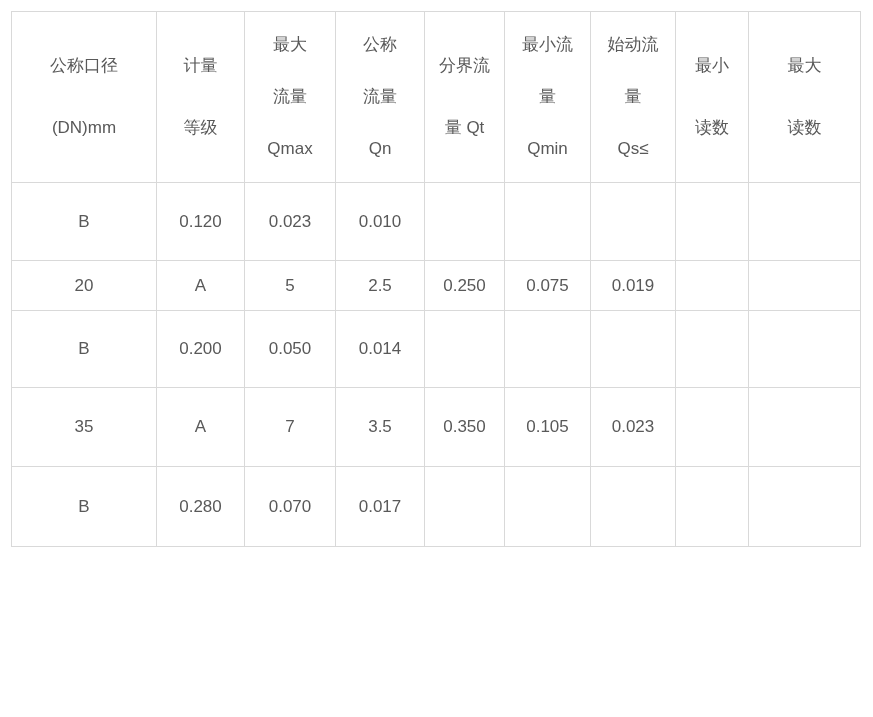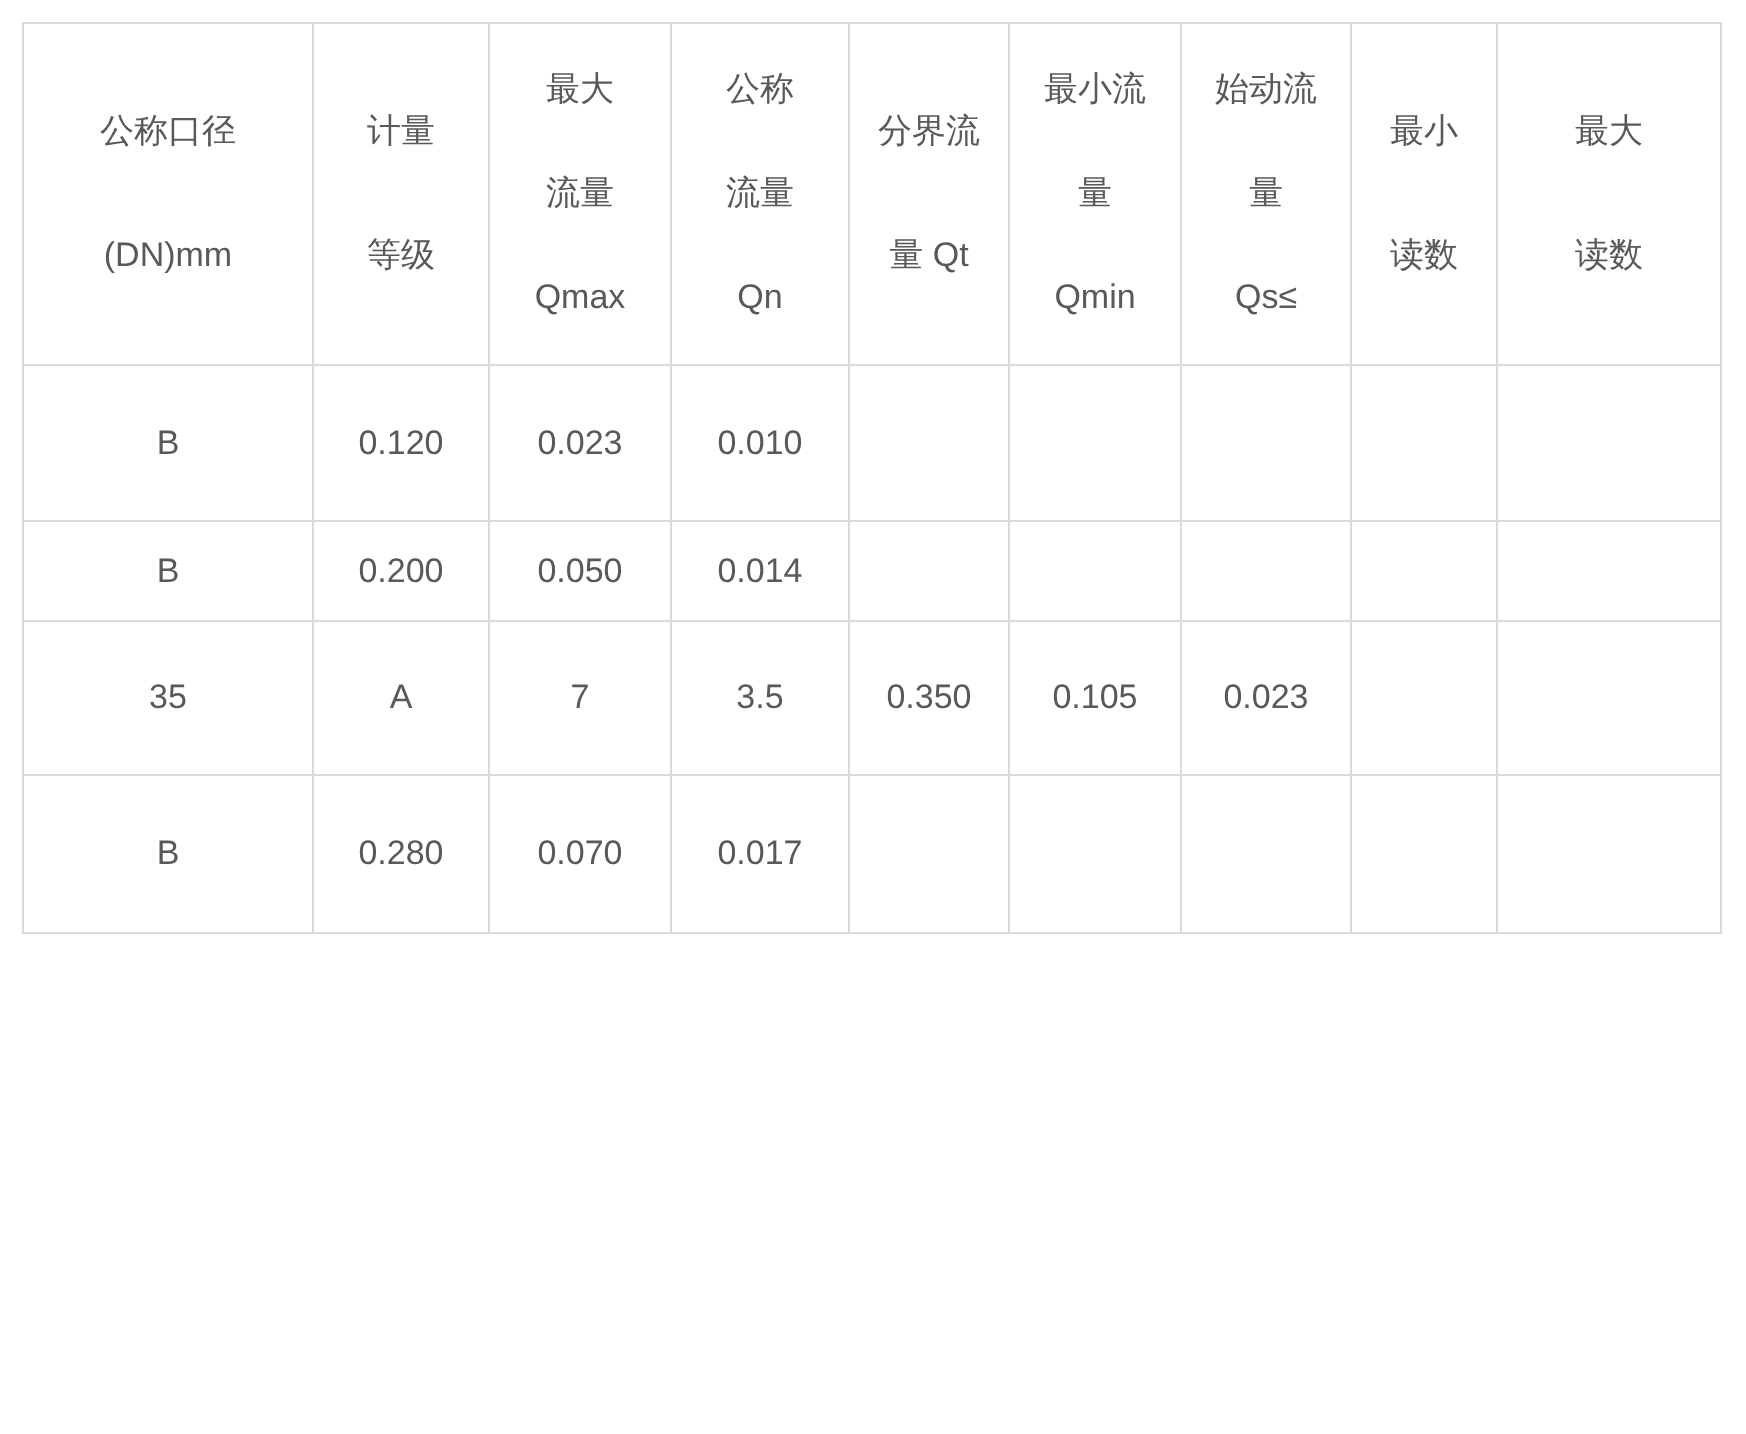--- a/index.html
+++ b/index.html
@@ -120,20 +120,31 @@
           <td>0.120</td>
           <td>0.023</td>
           <td>0.010</td>
           <td></td>
           <td></td>
           <td></td>
           <td></td>
           <td></td>
         </tr>
         <tr>
+          <td>20</td>
+          <td>A</td>
+          <td>5</td>
+          <td>2.5</td>
+          <td>0.250</td>
+          <td>0.075</td>
+          <td>0.019</td>
+          <td></td>
+          <td></td>
+        </tr>
+        <tr>
           <td>B</td>
           <td>0.200</td>
           <td>0.050</td>
           <td>0.014</td>
           <td></td>
           <td></td>
           <td></td>
           <td></td>
           <td></td>
         </tr>

